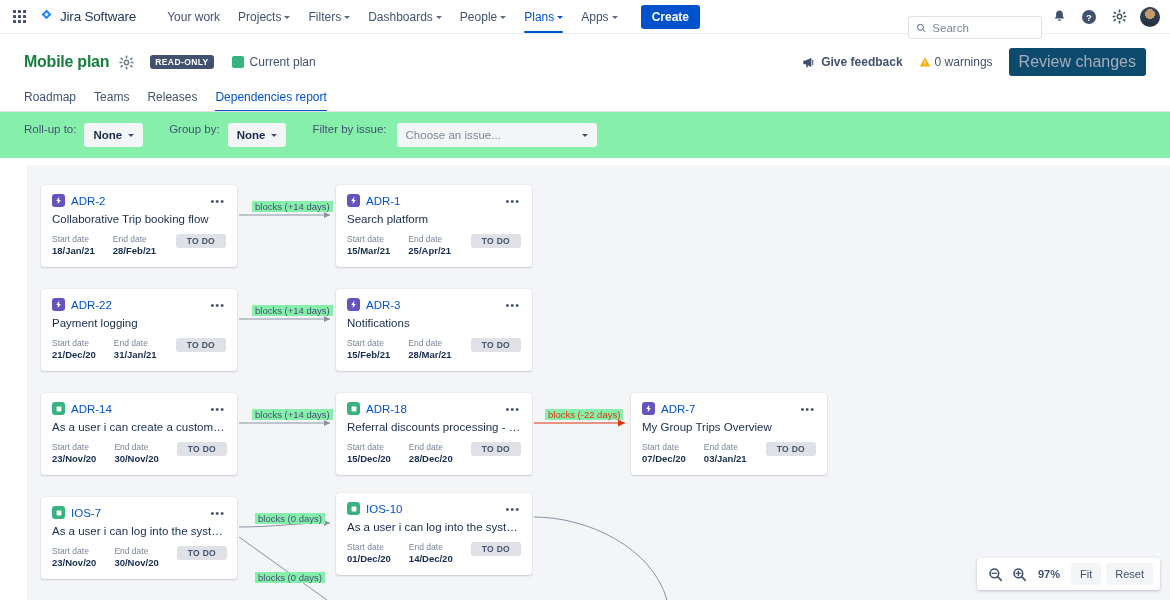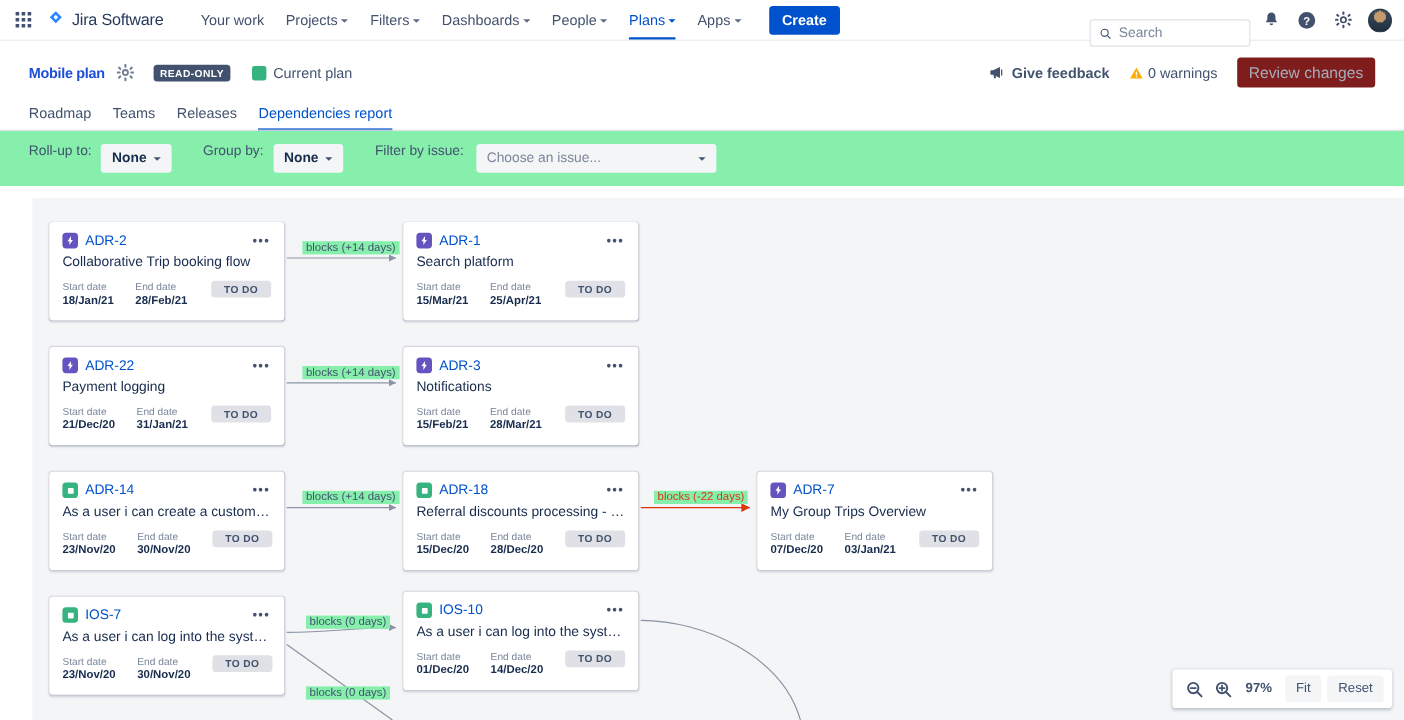--- a/index.html
+++ b/index.html
@@ -98,21 +98,21 @@
     background: radial-gradient(circle at 50% 34%, #c49a6c 0 33%, transparent 33%),
                 linear-gradient(#3a4a5e, #22303f);
     border: 1px solid rgba(0,0,0,.08);
     overflow: hidden;
   }
 
   
   .page-head { padding: 14px 24px 0 24px; background: #fff; }
   .title-row { display: flex; align-items: center; gap: 10px; }
   .page-title {
-    font-size: 12px; font-weight: bold; color: #1d4ed8;
+    font-size: 16px; font-weight: bold; color: #15803d;
     letter-spacing: -0.25px;
   }
   .gear-title { width: 15px; height: 15px; cursor: pointer; opacity: .75; }
   .readonly-badge {
     background: #42526e; color: #fff;
     font-size: 8.5px; font-weight: bold; letter-spacing: .4px;
     padding: 2px 5px; border-radius: 3px;
     margin-left: 6px;
   }
   .current-plan { display: flex; align-items: center; gap: 6px; margin-left: 8px; }
@@ -124,21 +124,21 @@
   }
   .feedback {
     display: flex; align-items: center; gap: 6px;
     font-size: 12px; font-weight: bold; color: #42526e; cursor: pointer;
   }
   .warnings {
     display: flex; align-items: center; gap: 4px;
     font-size: 12px; color: #42526e; cursor: pointer;
   }
   .review-btn {
-    font-size: 13px; color: #a5adba; background: #7f1d1d;
+    font-size: 16px; color: #a5adba; background: #0c4a6e;
     border: none; border-radius: 3px; padding: 5px 10px;
     cursor: not-allowed; font-family: "Liberation Sans", sans-serif;
   }
 
   
   .tabs { display: flex; gap: 18px; margin-top: 14px; position: relative; }
   .tab {
     font-size: 12px; color: #42526e; padding-bottom: 8px;
     cursor: pointer; position: relative; white-space: nowrap;
   }

